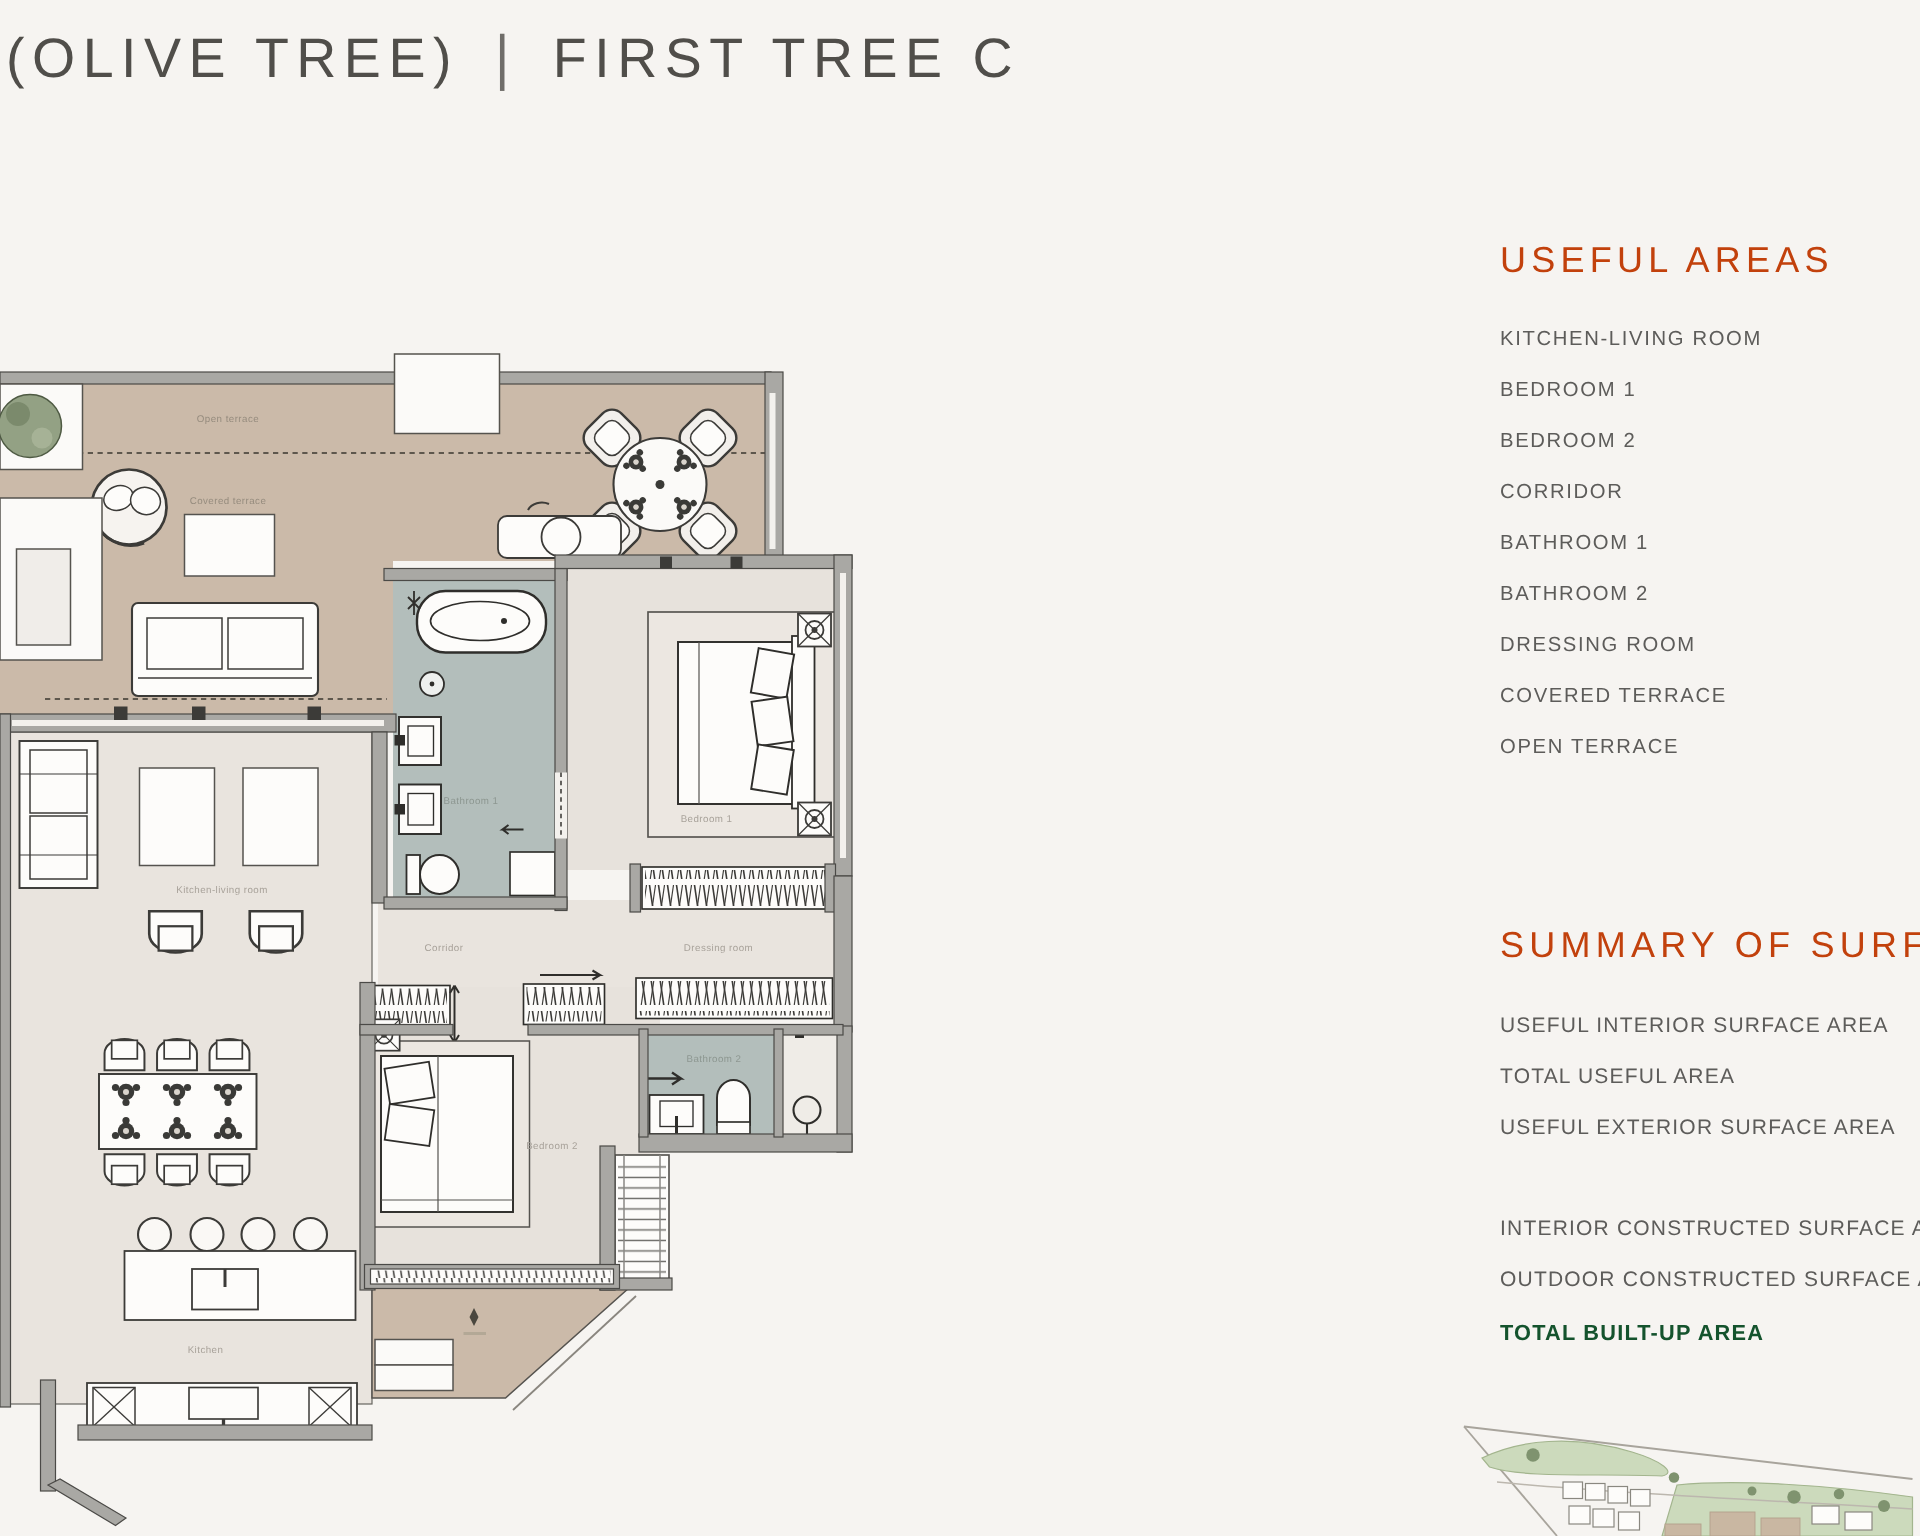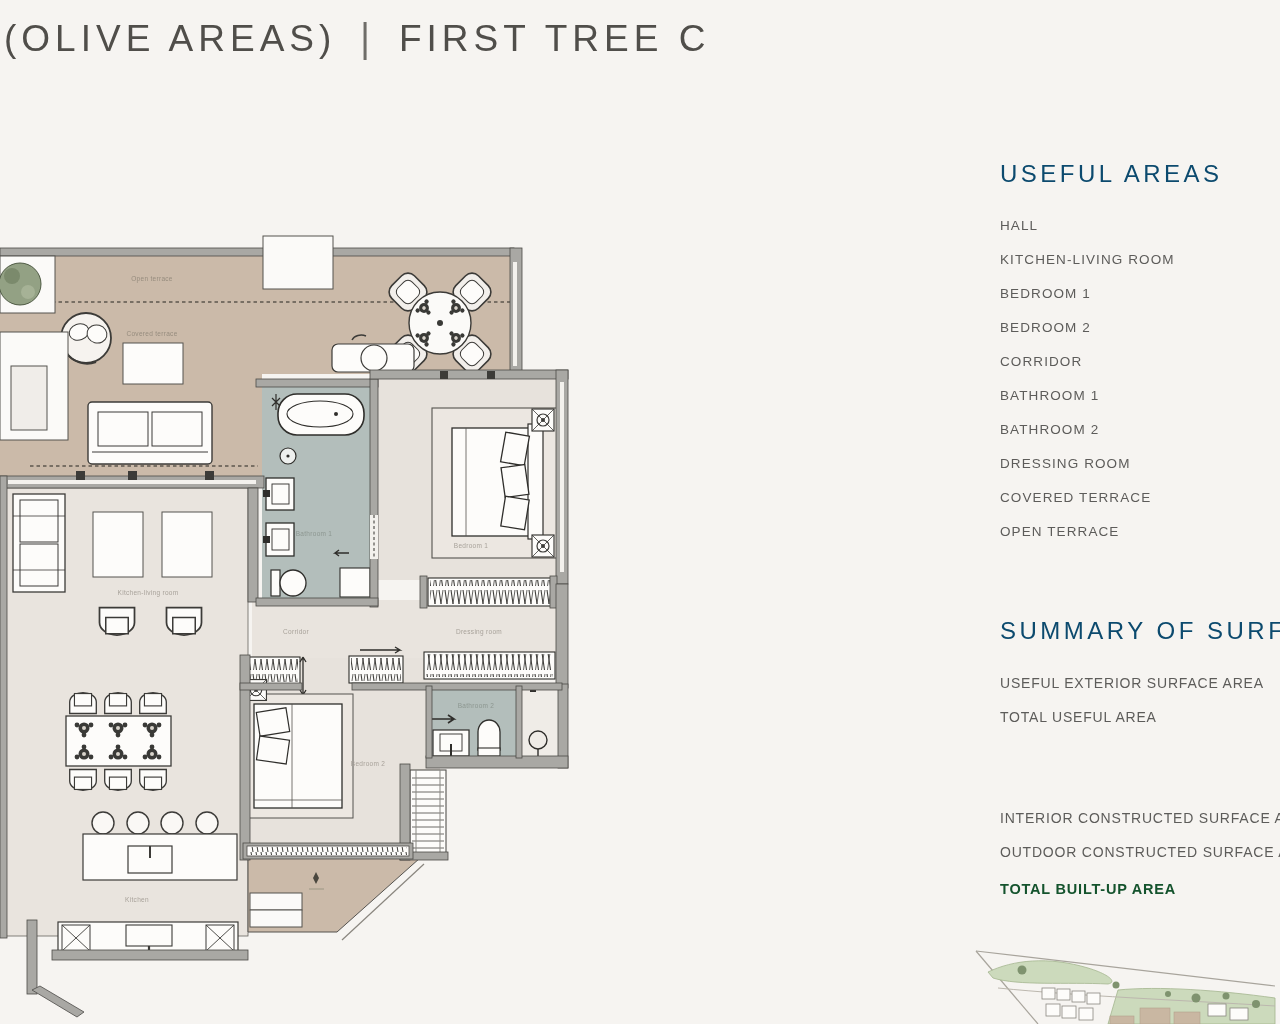--- a/index.html
+++ b/index.html
@@ -12,21 +12,21 @@
   
   .titlebar{
     position:absolute;left:4px;top:18px;white-space:nowrap;
     font-size:37px;font-weight:300;letter-spacing:5px;color:#504e4a;
   }
   .titlebar .sep{display:inline-block;margin:0 24px;color:#6f6d69;font-weight:200;transform:scaleY(1.1);}
   
   .rpanel{position:absolute;left:1000px;top:0;width:300px;}
   .panel-heading{
     position:absolute;white-space:nowrap;
-    font-size:24px;font-weight:400;letter-spacing:3.5px;color:#0c4a6e;text-align:right;
+    font-size:24px;font-weight:400;letter-spacing:3.5px;color:#c2410c;text-align:right;
   }
   .ua-heading{top:160px;left:0;}
   .ua-list{position:absolute;top:217px;left:0;}
   .ua-list .li{
     height:34px;line-height:18px;font-size:13.5px;letter-spacing:1.1px;
     color:#5d5c5a;white-space:nowrap;
   }
   .sum-heading{top:617px;left:0;}
   .sum-list{position:absolute;left:0;}
   .sum-list .li{
@@ -45,21 +45,21 @@
   .lblTan{font-size:6.5px;fill:#968c7e;letter-spacing:.3px;}
   .lblFloor{font-size:6.5px;fill:#a8a29a;letter-spacing:.3px;}
   .lblBath{font-size:6.5px;fill:#8d9791;letter-spacing:.3px;}
   
   .siteplan{position:absolute;left:958px;top:928px;}
 </style>
 </head>
 <body>
 
 <div class="titlebar">
-  <span>(OLIVE AREAS)</span><span class="sep">|</span><span>FIRST TREE C</span>
+  <span>(OLIVE TREE)</span><span class="sep">|</span><span>FIRST TREE C</span>
 </div>
 
 <svg class="plan" width="650" height="794" viewBox="0 230 650 794" xmlns="http://www.w3.org/2000/svg">
   <defs>
     <pattern id="hang" width="6" height="28" patternUnits="userSpaceOnUse">
       <line x1="1" y1="2" x2="4.5" y2="26" stroke="#3c3b38" stroke-width="1.1"></line>
       <line x1="5" y1="2" x2="1.5" y2="26" stroke="#3c3b38" stroke-width="0.8"></line>
     </pattern>
     <pattern id="treads" width="36" height="7" patternUnits="userSpaceOnUse">
       <line x1="0" y1="1" x2="36" y2="1" stroke="#6b6a66" stroke-width="1"></line>
@@ -340,36 +340,36 @@
   <text class="lblFloor" x="479" y="634" text-anchor="middle">Dressing room</text>
   <text class="lblBath" x="314" y="536" text-anchor="middle">Bathroom 1</text>
   <text class="lblBath" x="476" y="708" text-anchor="middle">Bathroom 2</text>
   <text class="lblFloor" x="471" y="548" text-anchor="middle">Bedroom 1</text>
   <text class="lblFloor" x="368" y="766" text-anchor="middle">Bedroom 2</text>
 </svg>
 
 <div class="rpanel">
   <div class="panel-heading ua-heading">USEFUL AREAS</div>
   <div class="ua-list">
-    <div class="li">HALL</div>
     <div class="li">KITCHEN-LIVING ROOM</div>
     <div class="li">BEDROOM 1</div>
     <div class="li">BEDROOM 2</div>
     <div class="li">CORRIDOR</div>
     <div class="li">BATHROOM 1</div>
     <div class="li">BATHROOM 2</div>
     <div class="li">DRESSING ROOM</div>
     <div class="li">COVERED TERRACE</div>
     <div class="li">OPEN TERRACE</div>
   </div>
 
   <div class="panel-heading sum-heading">SUMMARY OF SURFACES</div>
   <div class="sum-list block1">
+    <div class="li">USEFUL INTERIOR SURFACE AREA</div>
+    <div class="li">TOTAL USEFUL AREA</div>
     <div class="li">USEFUL EXTERIOR SURFACE AREA</div>
-    <div class="li">TOTAL USEFUL AREA</div>
   </div>
   <div class="sum-list block2">
     <div class="li">INTERIOR CONSTRUCTED SURFACE AREA</div>
     <div class="li">OUTDOOR CONSTRUCTED SURFACE AREA</div>
   </div>
   <div class="sum-total">TOTAL BUILT-UP AREA</div>
 </div>
 
 <svg class="siteplan" width="322" height="96" viewBox="0 0 322 96" xmlns="http://www.w3.org/2000/svg">
   <path d="M18,23 L317,58" fill="none" stroke="#a8a49c" stroke-width="1.2"></path>

